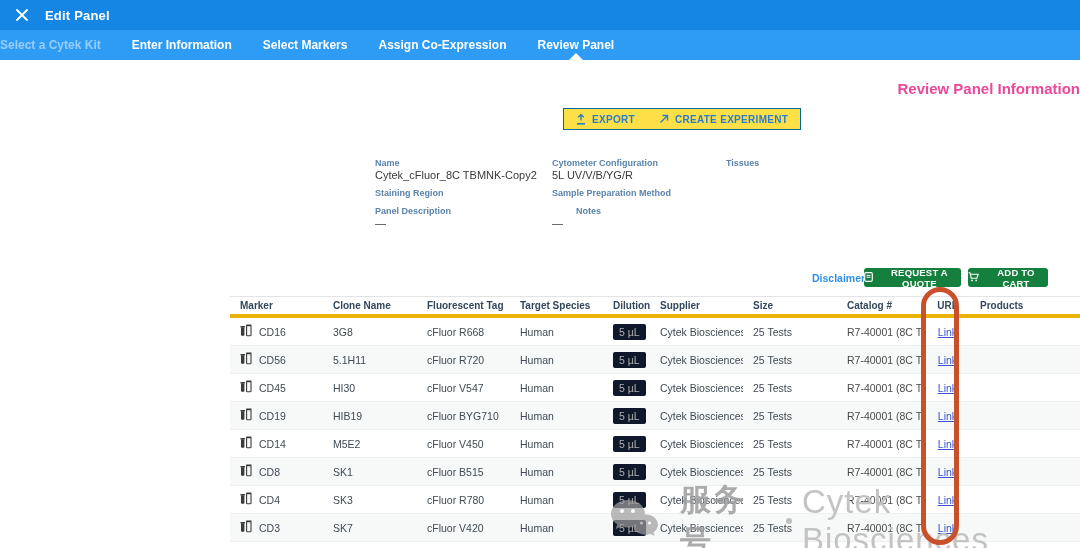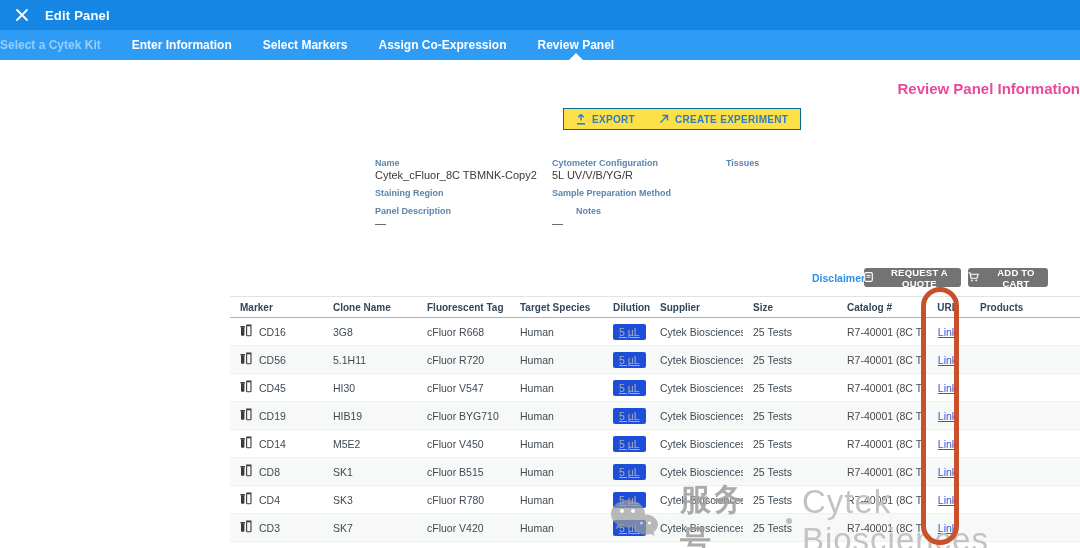--- a/index.html
+++ b/index.html
@@ -33,40 +33,40 @@
   .tool-btn { display:flex; align-items:center; gap:6px; padding:0 12px; height:100%; cursor:pointer;
               color:#2b7cc9; font-size:10px; font-weight:bold; letter-spacing:.3px; }
   .tool-btn svg { display:block; }
 
   
   .meta-label { position:absolute; font-size:9px; color:#5b84ad; font-weight:bold; }
   .meta-value { position:absolute; font-size:11px; color:#3a3a3a; }
 
   
   .disclaimer { position:absolute; left:812px; top:272px; font-size:10.5px; color:#2e8fe8; font-weight:bold; cursor:pointer; }
-  .action-btn { position:absolute; top:268px; height:19px; background:#737373; border:none; border-radius:3px;
+  .action-btn { position:absolute; top:268px; height:19px; background:#15803d; border:none; border-radius:3px;
                 color:#fff; font-family:"Liberation Sans",sans-serif; font-size:9.5px; font-weight:bold;
                 display:flex; align-items:center; justify-content:center; gap:5px; cursor:pointer; letter-spacing:.2px; }
   .quote-btn { left:864px; width:97px; }
   .cart-btn  { left:968px; width:80px; }
 
   
   .table { position:absolute; left:230px; top:296px; width:850px; }
   .tgrid { display:grid; grid-template-columns:93px 94px 93px 93px 47px 93px 94px 88px 45px 1fr; align-items:center; }
-  .thead { height:22px; border-top:1px solid #e3e3e3; border-bottom:1px solid #eab308;
+  .thead { height:22px; border-top:1px solid #e3e3e3; border-bottom:4px solid #eab308;
            font-size:10px; font-weight:bold; color:#33475b; }
   .thead > div { padding-left:10px; }
   .thead > div.c-url { padding-left:0; text-align:center; }
   .trow { height:28px; font-size:10.5px; color:#3f4a54; border-bottom:1px solid #efefef; background:#fff; }
   .tbody .trow:nth-child(even) { background:#f7f8f8; }
   .trow > div { padding-left:10px; overflow:hidden; white-space:nowrap; }
   .cell-marker { display:flex; align-items:center; gap:6px; }
   .cell-marker svg { flex:0 0 auto; }
-  .dilution-box { display:inline-block; background:#1d4ed8; border-radius:2px; padding:2px 6px;
-                  color:#aeaeae; min-width:30px;text-decoration:underline; }
+  .dilution-box { display:inline-block; background:#0f172a; border-radius:2px; padding:2px 6px;
+                  color:#aeaeae; min-width:30px; }
   .cell-url { padding-left:0 !important; text-align:center; }
   .link { color:#3b55cc; text-decoration:underline; cursor:pointer; }
   .cell-catalog { color:#4a4a4a; }
 
   
   .watermark { position:absolute; left:610px; top:479px; display:flex; align-items:center; gap:10px;
                pointer-events:none; z-index:40; }
   .wm-icon { opacity:.7; }
   .wm-cn { font-size:31px; color:#9d9d9d; opacity:.85; font-weight:bold; letter-spacing:2px;margin-left:12px; }
   .wm-sep { width:6px; height:6px; border-radius:50%; background:#b5b5b5; opacity:.85; }

